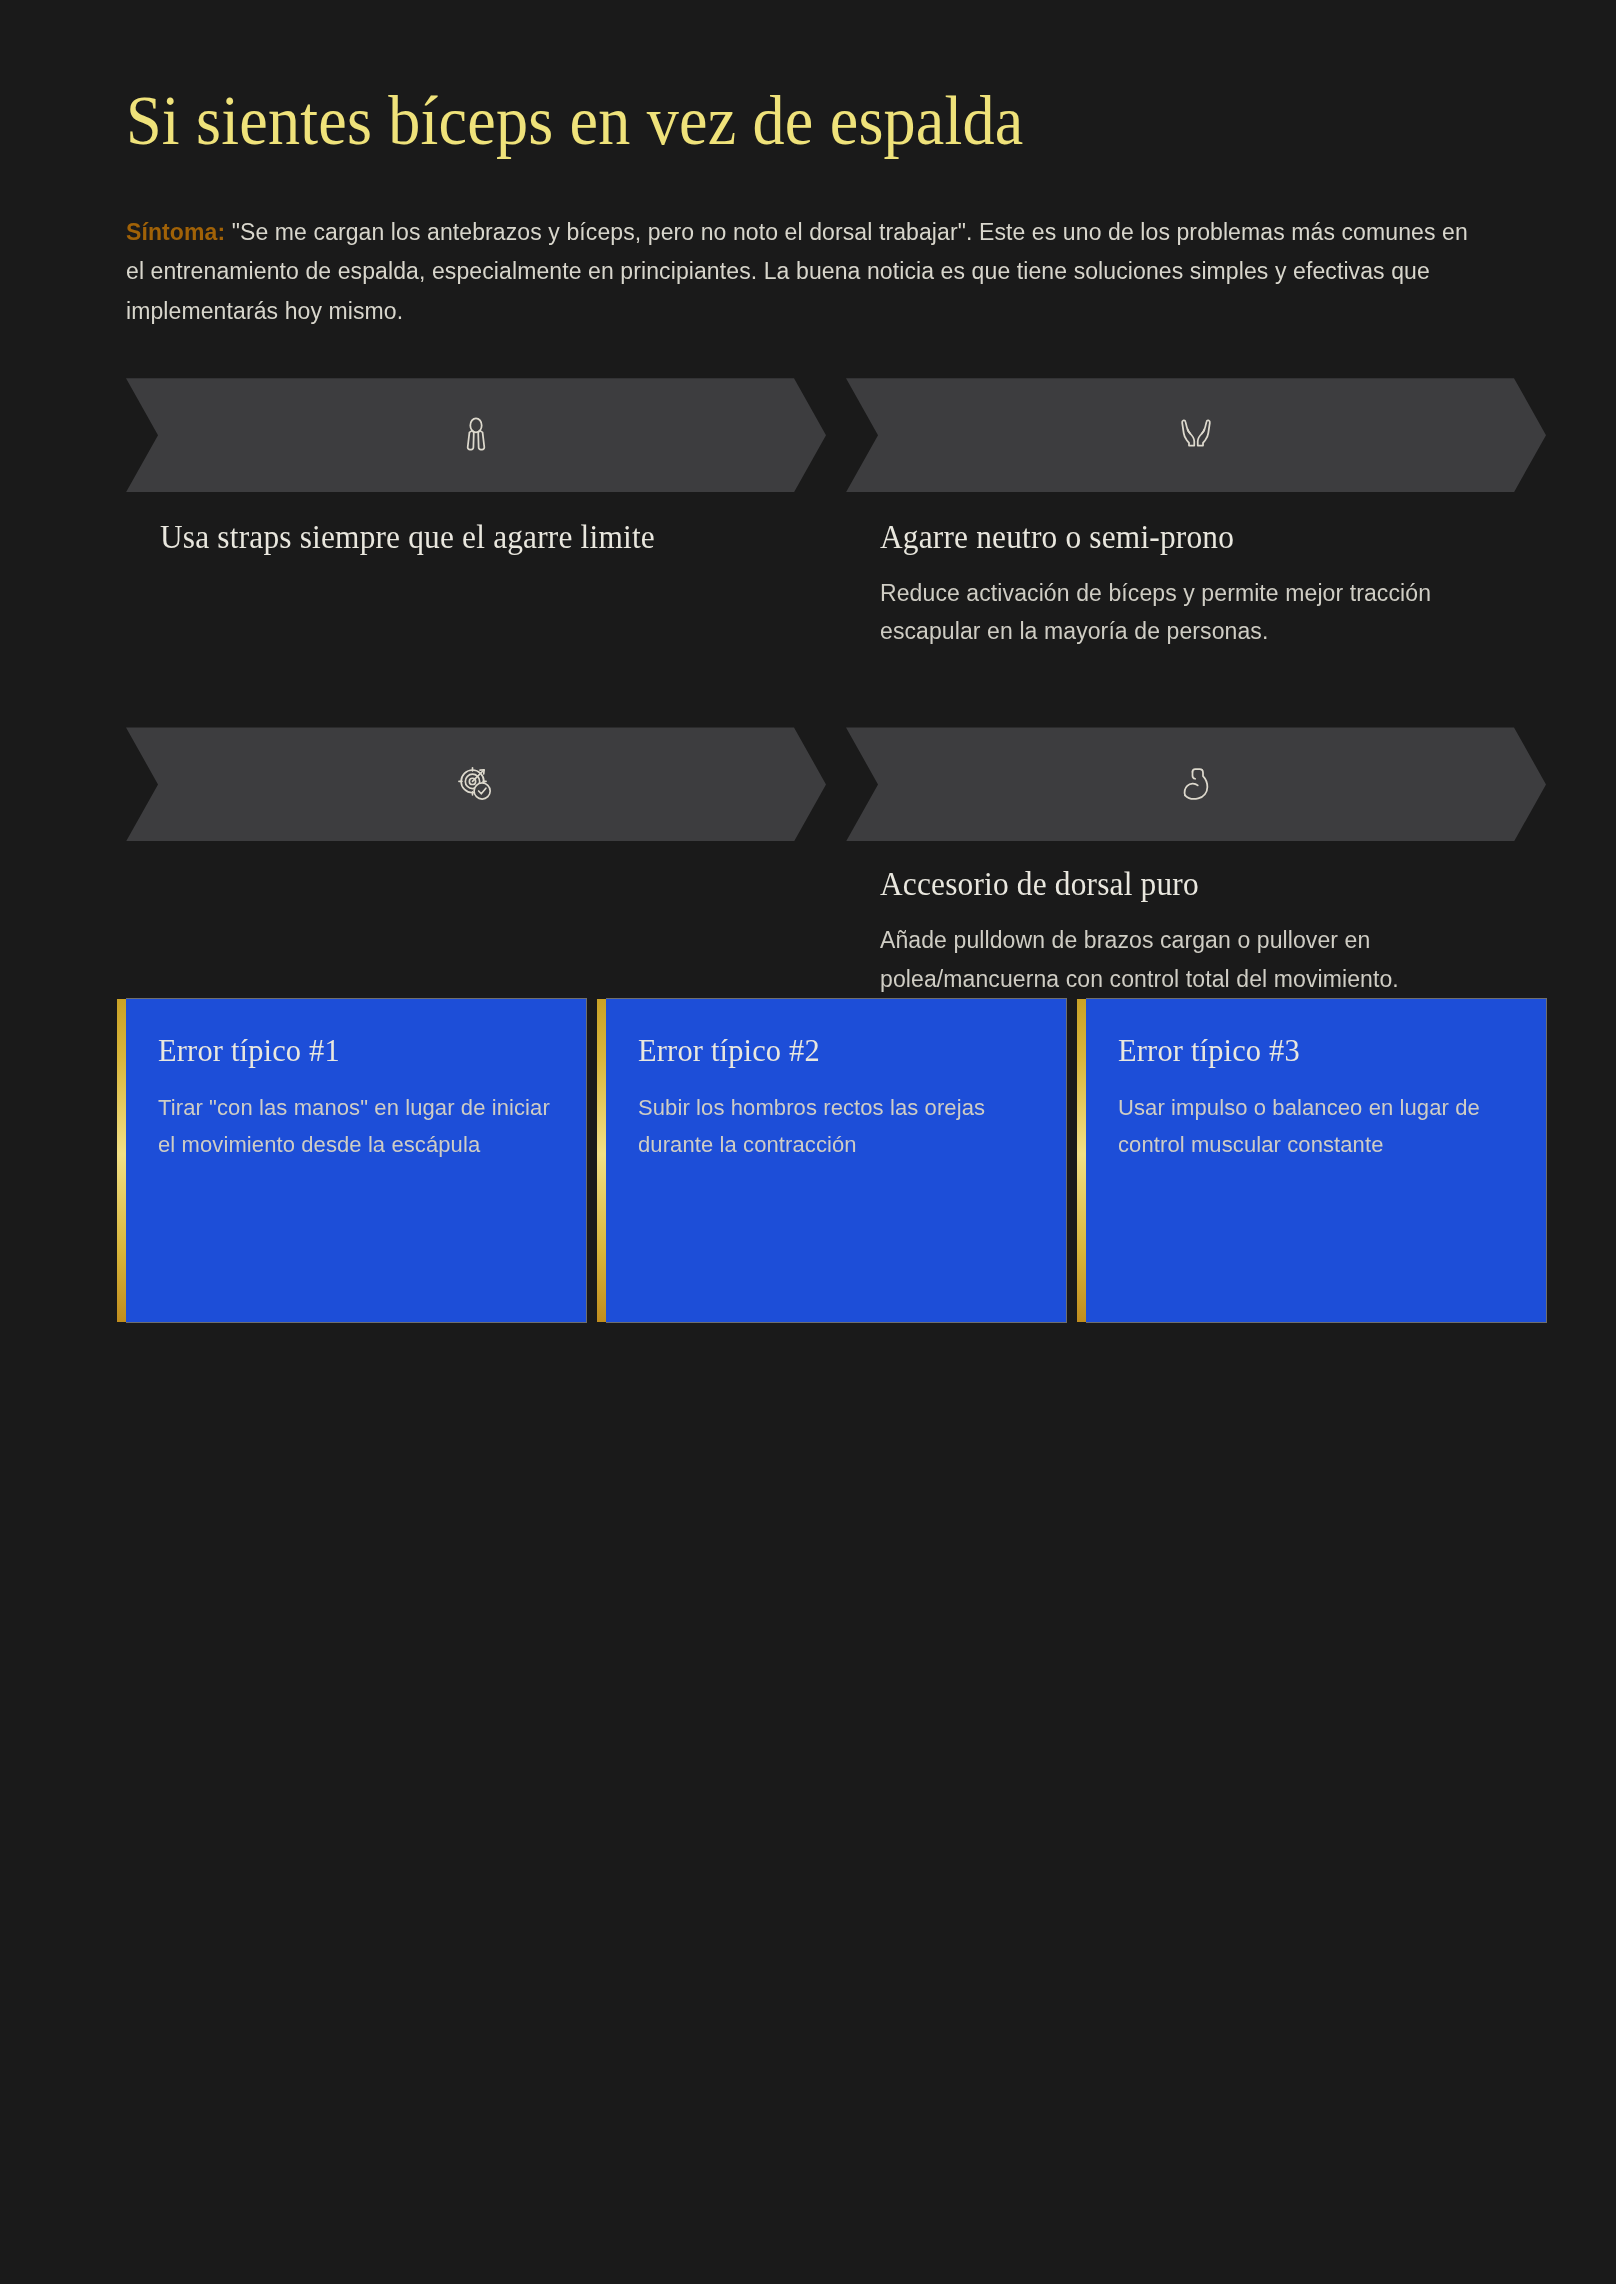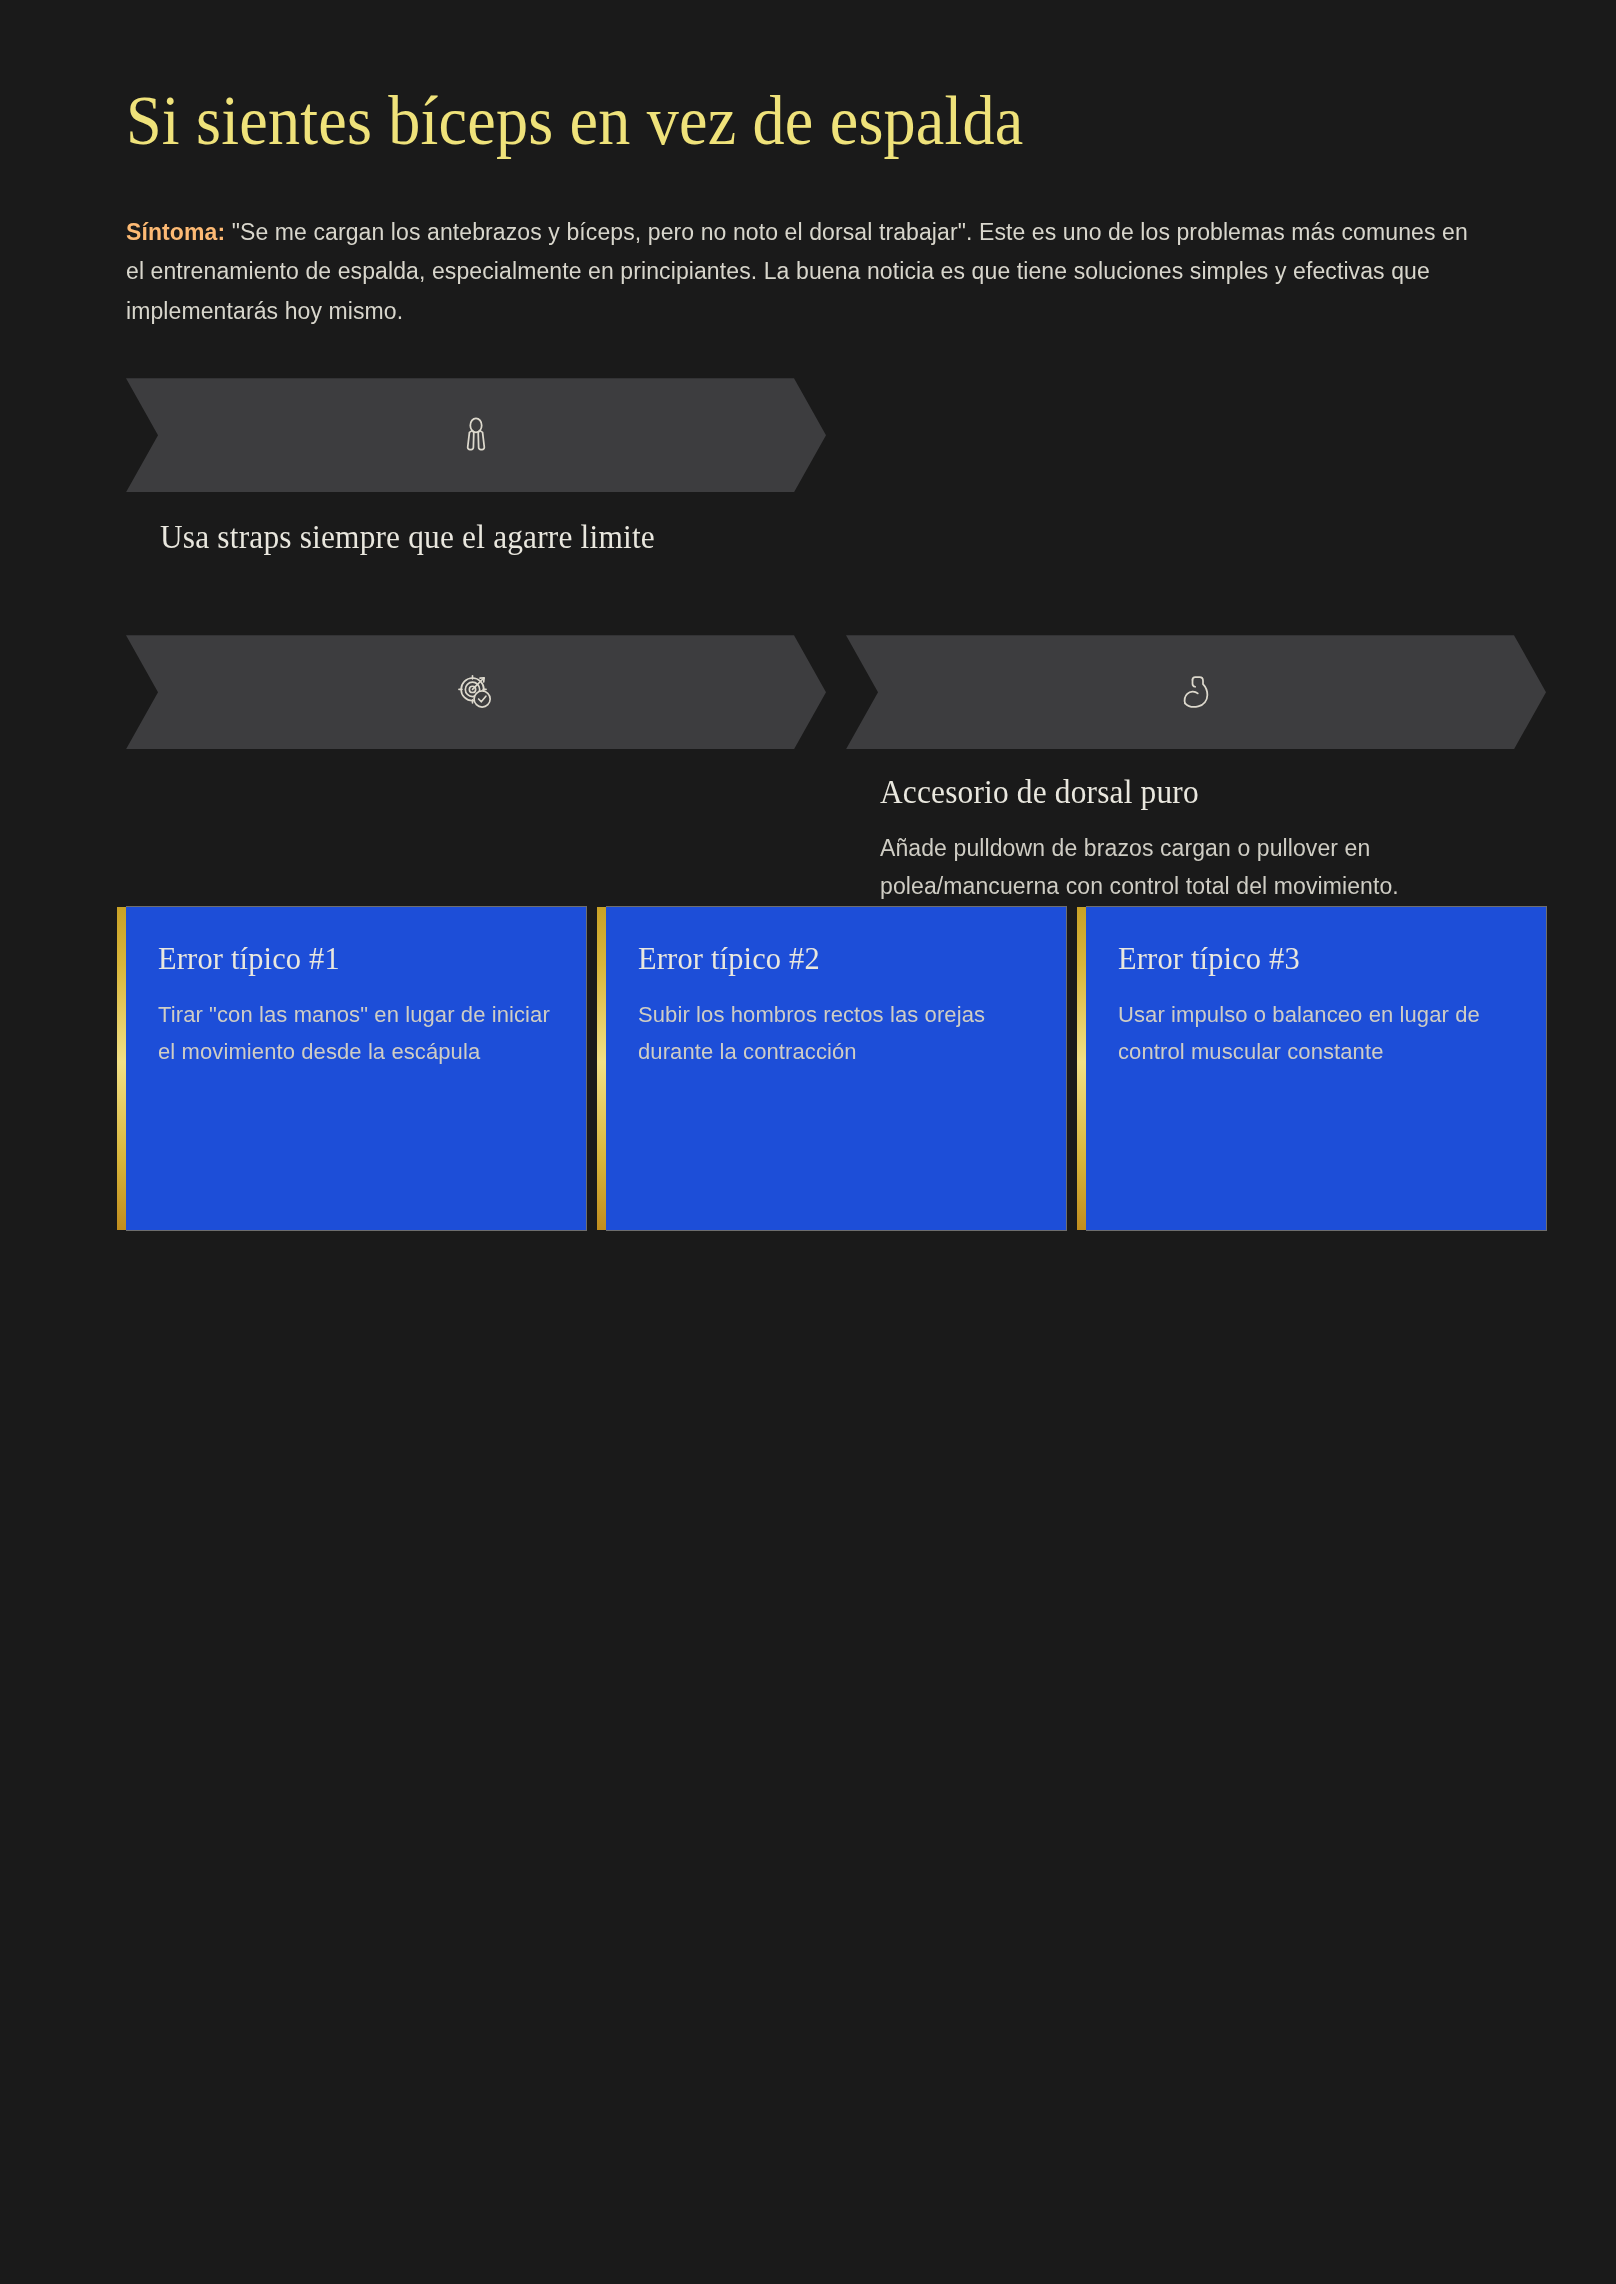--- a/index.html
+++ b/index.html
@@ -41,21 +41,21 @@
   
   .intro {
     margin: 54px 0 0 0;
     width: 1360px;
     font-size: 23px;
     line-height: 1.72;
     color: #d8d6cc;
     letter-spacing: 0.1px;
   }
   .intro b {
-    color: #fdba74;
+    color: #a16207;
     font-weight: 700;
   }
 
   
   .chev-grid {
     position: relative;
     margin-top: 47px;
     display: grid;
     grid-template-columns: 700px 700px;
     column-gap: 13.3px;
@@ -167,20 +167,36 @@
             <path d="M19.5 19 L16.5 21 L14.5 38 a2.5 2.5 0 0 0 2.5 2.6 h1.5 a2.5 2.5 0 0 0 2.5 -2.6 L21.5 21 Z"></path>
             <path d="M28.5 19 L31.5 21 L33.5 38 a2.5 2.5 0 0 1 -2.5 2.6 h-1.5 a2.5 2.5 0 0 1 -2.5 -2.6 L26.5 21 Z"></path>
           </svg>
         </span>
       </div>
       <div class="chev-body">
         <h2 class="chev-title">Usa straps siempre que el agarre limite</h2>
       </div>
     </div>
 
+    <div class="chev-cell">
+      <div class="chev-head">
+        <span class="chev-icon">
+          <svg viewBox="0 0 48 48" fill="none" stroke="#ddd9cd" stroke-width="2" stroke-linecap="round" stroke-linejoin="round">
+            <path d="M22 36 V31 C22 28 20 25 17 22 C15 20 14 18 13.5 15 L12 9 C11.7 7.6 10.4 7 9.4 7.4 C8.4 7.8 8 8.8 8.2 10 L10 22 C10.4 25 11.5 27.5 13.5 30 L16 33 V36 Z"></path>
+            <path d="M26 36 V31 C26 28 28 25 31 22 C33 20 34 18 34.5 15 L36 9 C36.3 7.6 37.6 7 38.6 7.4 C39.6 7.8 40 8.8 39.8 10 L38 22 C37.6 25 36.5 27.5 34.5 30 L32 33 V36 Z"></path>
+            <path d="M17.5 22.5 C16 21 15 19.5 14.5 17.5"></path>
+            <path d="M30.5 22.5 C32 21 33 19.5 33.5 17.5"></path>
+          </svg>
+        </span>
+      </div>
+      <div class="chev-body">
+        <h2 class="chev-title">Agarre neutro o semi-prono</h2>
+        <p class="chev-text">Reduce activación de bíceps y permite mejor tracción escapular en la mayoría de personas.</p>
+      </div>
+    </div>
   </div>
 
   <div class="row-gap"></div>
 
   <div class="chev-grid row2">
 
     <div class="chev-cell">
       <div class="chev-head">
         <span class="chev-icon">
           <svg viewBox="0 0 48 48" fill="none" stroke="#ddd9cd" stroke-width="1.9" stroke-linecap="round" stroke-linejoin="round">

